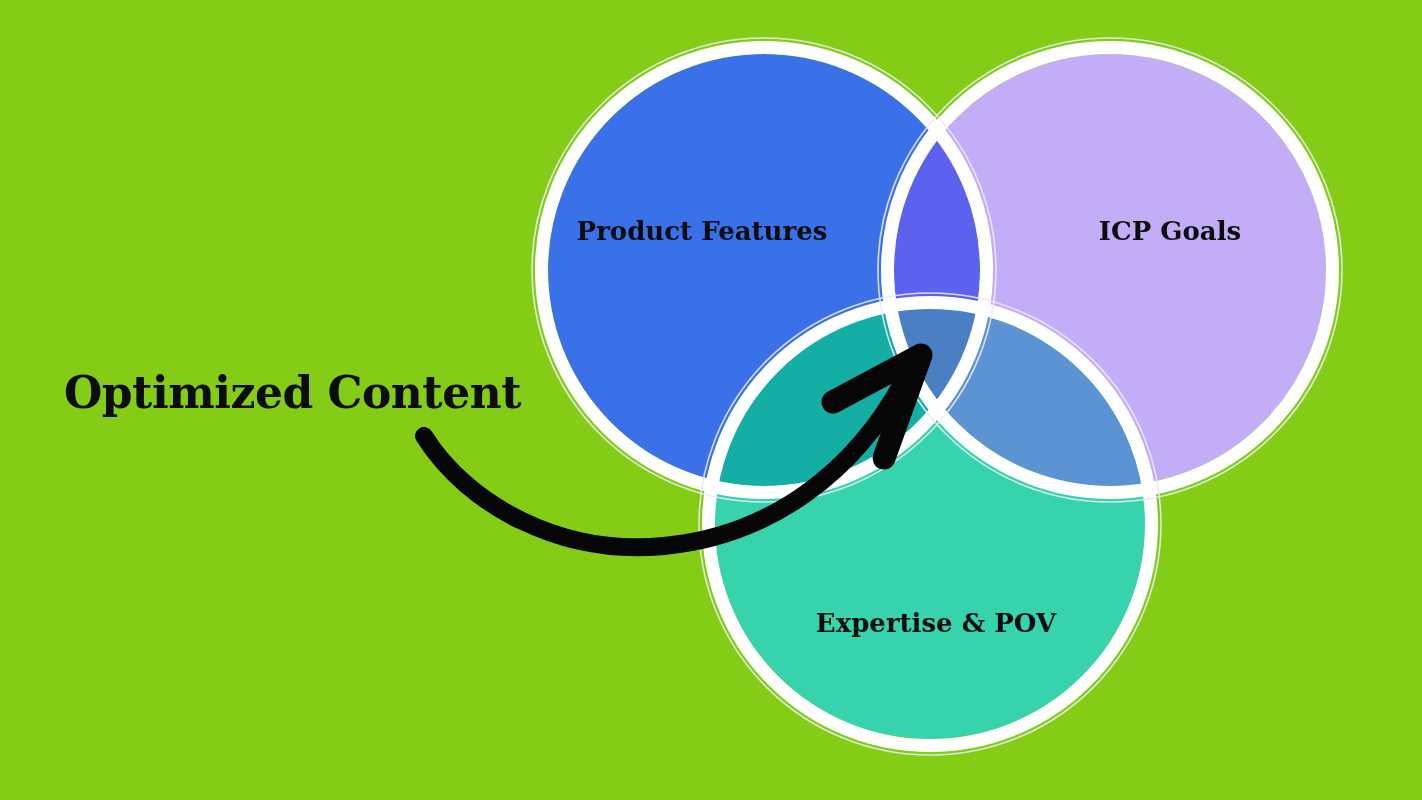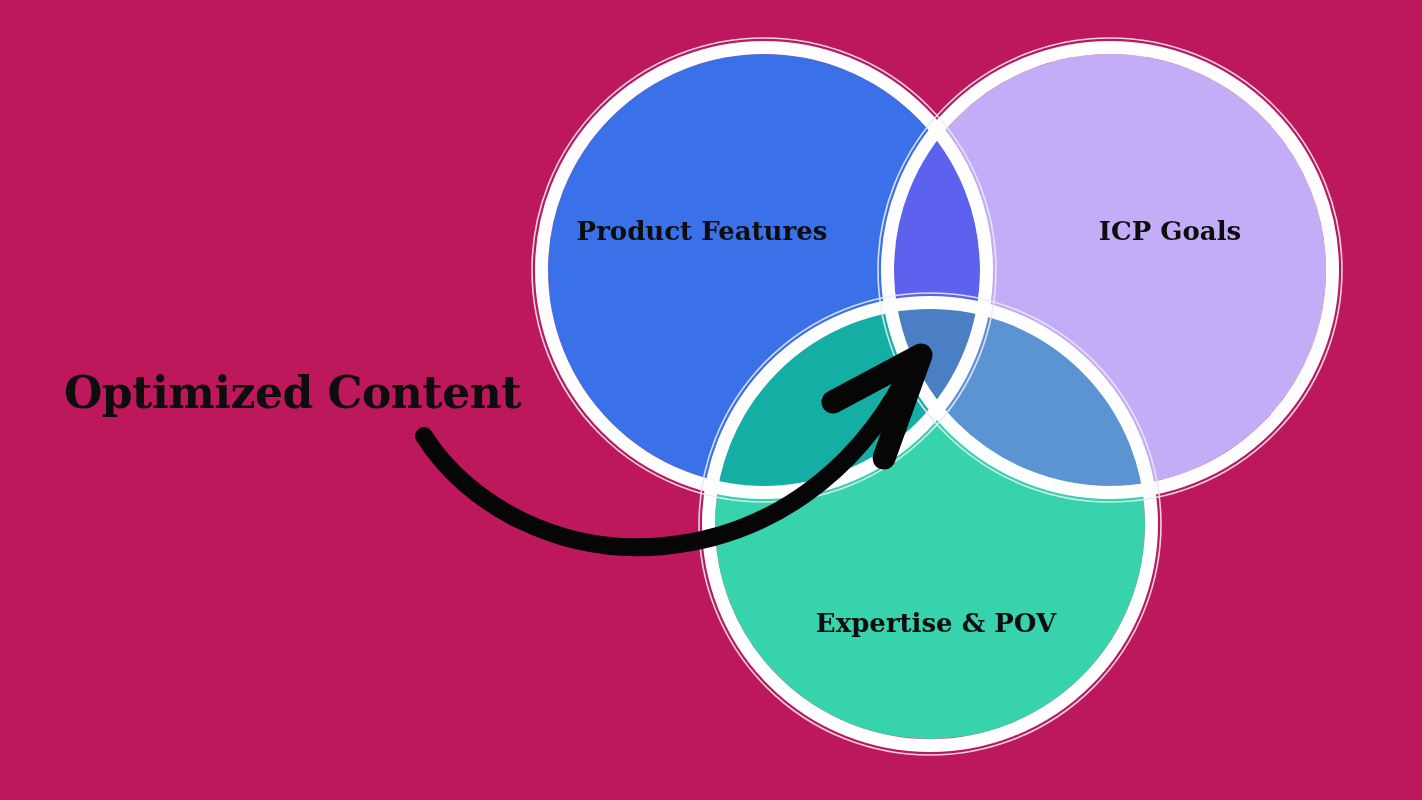--- a/index.html
+++ b/index.html
@@ -1,20 +1,20 @@
 <!DOCTYPE html>
 <html><head>
 <meta charset="utf-8">
 <style>
   html, body { margin: 0; padding: 0; }
   .canvas {
     position: relative;
     width: 1422px;
     height: 800px;
-    background: #be185d;
+    background: #84cc16;
     overflow: hidden;
     font-family: "DejaVu Serif", "Liberation Serif", serif;
   }
   svg { display: block; }
   .venn-label {
     font-family: "DejaVu Serif", "Liberation Serif", serif;
     font-weight: 700;
     font-size: 26px;
     fill: #0d0d0d;
   }

